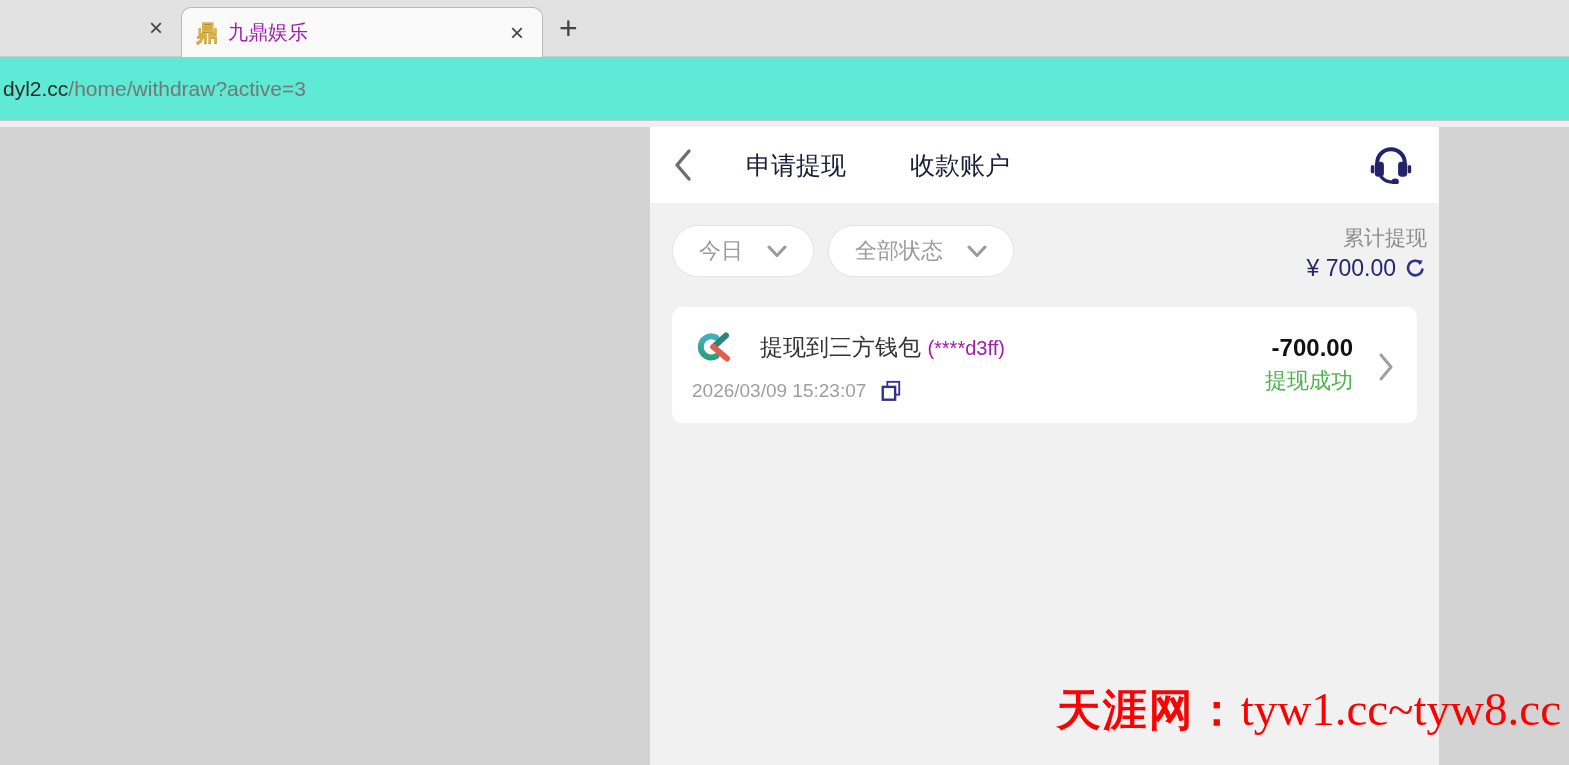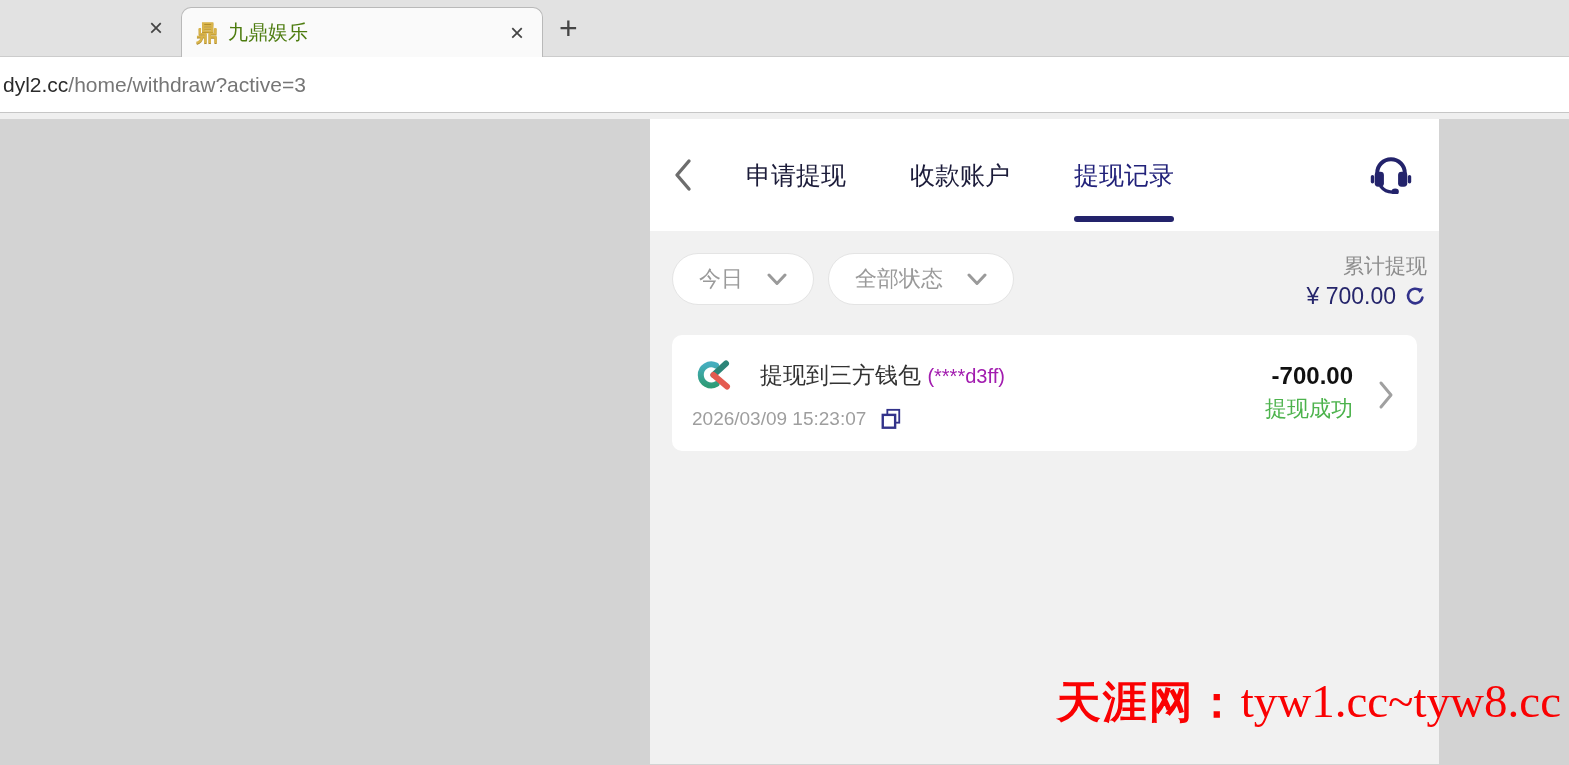--- a/index.html
+++ b/index.html
@@ -7,34 +7,34 @@
   body { font-family:"Liberation Sans","DejaVu Sans",sans-serif; background:#d3d3d3; }
 
   
   .tabstrip { height:57px; background:#e2e2e2; display:flex; align-items:flex-end; border-bottom:1px solid #cccccc; }
   .tab-partial { width:181px; height:57px; display:flex; align-items:center; justify-content:flex-end; padding-right:12px; }
   .tab-close { font-size:24px; color:#454545; line-height:1; cursor:default; padding:0 6px; }
   .tab-active { width:362px; height:50px; background:#fafafa; border:1px solid #b9b9b9; border-bottom:none;
                 border-radius:10px 10px 0 0; display:flex; align-items:center; padding:0 12px 0 14px; margin-bottom:-1px; }
   .favicon { font-size:22px; font-weight:bold; color:#d9b44a; text-shadow:0 1px 0 #b08d2e; margin-right:10px;
              font-family:"Liberation Serif","DejaVu Serif",serif; }
-  .tab-title { font-size:20px; color:#4d7c0f; flex:1; white-space:nowrap; overflow:hidden; }
+  .tab-title { font-size:20px; color:#a21caf; flex:1; white-space:nowrap; overflow:hidden; }
   .newtab { font-size:32px; color:#454545; font-weight:200; margin:0 0 12px 16px; line-height:1; }
 
-  .urlbar { height:56px; background:#ffffff; border-bottom:1px solid #c6c6c6; display:flex; align-items:center; padding-left:3px; }
+  .urlbar { height:64px; background:#5eead4; border-bottom:1px solid #c6c6c6; display:flex; align-items:center; padding-left:3px; }
   .url { font-size:21px; }
   .url .domain { color:#2b2b2b; }
   .url .path { color:#767676; }
 
   
   .content { position:relative; height:651px; background:#d3d3d3; }
   .topstrip { height:6px; background:#efefef; }
   .panel { position:absolute; left:650px; top:6px; bottom:0; width:789px; background:#f1f1f1; }
 
-  .panel-header { height:112px; background:#ffffff; display:flex; align-items:center; position:relative; }
+  .panel-header { height:76px; background:#ffffff; display:flex; align-items:center; position:relative; }
   .back-btn { width:66px; display:flex; justify-content:center; align-items:center; }
   .nav-tabs { display:flex; gap:60px; margin-left:28px; }
   .nav-tab { font-size:25px; color:#1c1c3a; position:relative; padding:30px 2px; white-space:nowrap; }
   .nav-tab.active { color:#22227a; }
   .nav-tab.active .underline { position:absolute; left:50%; transform:translateX(-50%); bottom:0;
                                width:100px; height:6px; border-radius:3px; background:#23236b; }
   .support { margin-left:auto; margin-right:26px; }
 
   .filter-row { display:flex; align-items:flex-start; padding:22px 12px 0 22px; }
   .pill { display:flex; align-items:center; gap:24px; background:#ffffff; border:1px solid #e4e4e4;
@@ -90,24 +90,20 @@
         <svg width="22" height="34" viewBox="0 0 22 34">
           <polyline points="17,3 5,17 17,31" fill="none" stroke="#6d6d6d" stroke-width="3.4" stroke-linecap="round" stroke-linejoin="round"></polyline>
         </svg>
       </div>
       <div class="nav-tabs">
         <div class="nav-tab">
           <span>申请提现</span>
         </div>
         <div class="nav-tab">
           <span>收款账户</span>
-        </div>
-        <div class="nav-tab active">
-          <span>提现记录</span>
-          <span class="underline"></span>
         </div>
       </div>
       <div class="support">
         <svg width="44" height="42" viewBox="0 0 32 32">
           <path d="M5.5 18 v-2 a10.5 10.5 0 0 1 21 0 v2" fill="none" stroke="#23236b" stroke-width="3"></path>
           <rect x="3.6" y="15" width="7" height="11.5" rx="2.6" fill="#23236b"></rect>
           <rect x="21.4" y="15" width="7" height="11.5" rx="2.6" fill="#23236b"></rect>
           <rect x="0.6" y="17.6" width="2.6" height="6.4" rx="1.3" fill="#23236b"></rect>
           <rect x="28.8" y="17.6" width="2.6" height="6.4" rx="1.3" fill="#23236b"></rect>
           <path d="M8.5 26.5 q3.5 4.5 9.5 4" fill="none" stroke="#23236b" stroke-width="2.6" stroke-linecap="round"></path>

